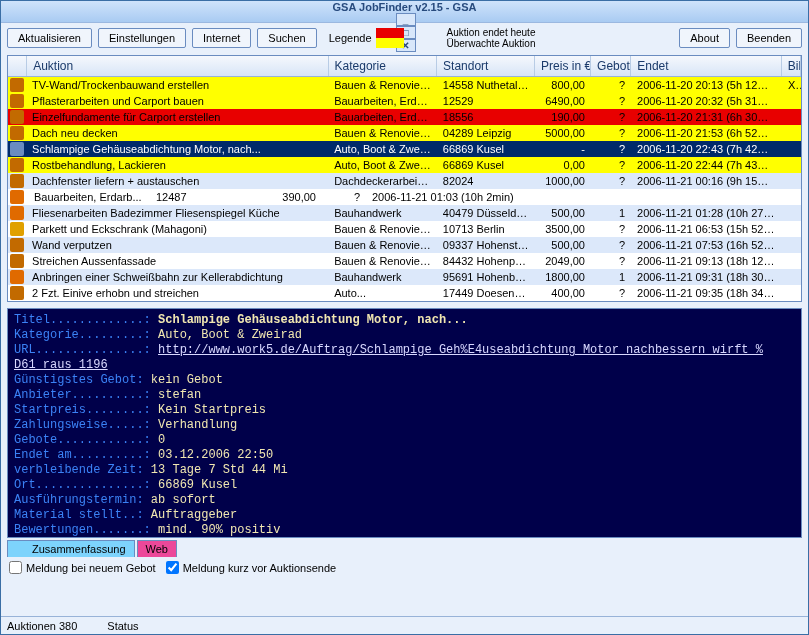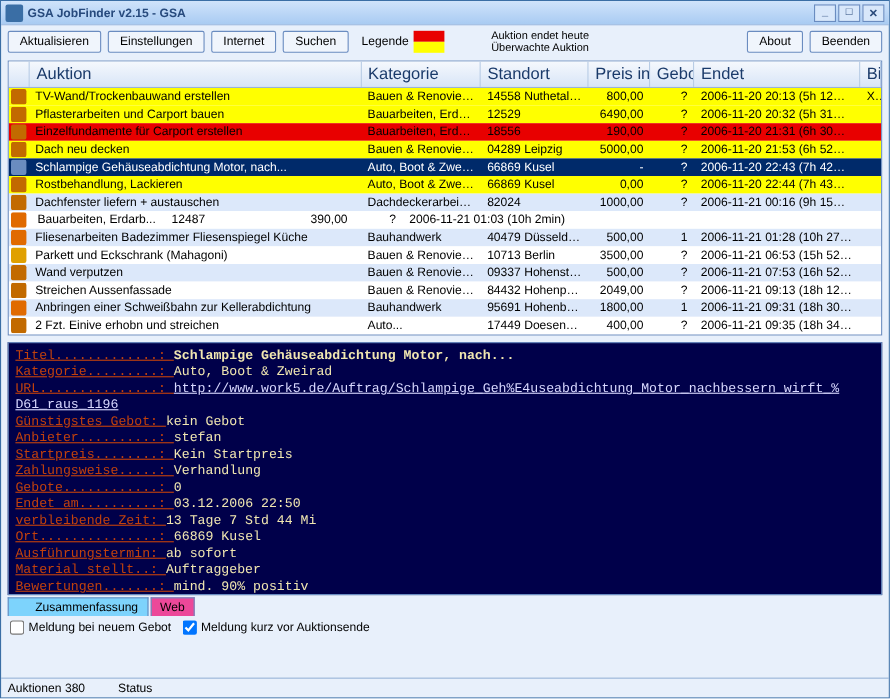--- a/index.html
+++ b/index.html
@@ -1,52 +1,52 @@
 <!DOCTYPE html>
 <html><head>
 <meta charset="utf-8">
 <style>
   * { box-sizing: border-box; margin: 0; padding: 0; }
   body { font-family: Tahoma, Arial, sans-serif; font-size: 11px; background: #fff; width:809px; height:635px; overflow:hidden; }
   .window { width:809px; height:635px; background:#e8f0fb; border:1px solid #3a6ea5; display:flex; flex-direction:column; }
-  .titlebar { height:22px; background:linear-gradient(#cfe3fb,#a9cbf2); display:flex; align-items:center; padding:0 4px; border-bottom:1px solid #9bb8e0; color:#274a7d; font-weight:bold; }
+  .titlebar { height:22px; background:linear-gradient(#cfe3fb,#a9cbf2); display:flex; align-items:center; padding:0 15px; border-bottom:1px solid #9bb8e0; color:#274a7d; font-weight:bold;flex-direction:column; }
   .titlebar .ticon { width:16px; height:16px; background:#3a6ea5; margin-right:4px; border-radius:2px; }
   .titlebar .spacer { flex:1; }
   .titlebar .wbtn { width:20px; height:16px; margin-left:2px; background:#d8e7fa; border:1px solid #6a8cc0; display:flex; align-items:center; justify-content:center; color:#2a4a7a; font-size:10px; cursor:pointer; }
   .toolbar { height:30px; display:flex; align-items:center; padding:4px 6px; gap:6px; }
   .btn { background:#f0f5fc; border:1px solid #6a8cc0; padding:3px 10px; font-size:11px; cursor:pointer; border-radius:2px; }
   .legbox { display:flex; align-items:center; gap:4px; margin-left:6px; }
   .legsw { width:28px; height:20px; display:flex; flex-direction:column; }
   .legsw div { flex:1; }
   .legr { background:#e80000; }
   .legy { background:#ffff00; }
   .legtxt { font-size:10px; line-height:11px;margin-left:39px; }
   .tfill { flex:1; }
   .tablewrap { margin:2px 6px; border:1px solid #6a8cc0; background:#fff; }
   .thead { display:flex; background:linear-gradient(#f5f8fd,#d8e5f7); border-bottom:1px solid #98b3d8; }
-  .thead .th { padding:3px 6px; border-right:1px solid #b8cce5; color:#1a3a6a; font-size:15px; overflow:hidden; white-space:nowrap; }
+  .thead .th { padding:3px 6px; border-right:1px solid #b8cce5; color:#1a3a6a; font-size:12px; overflow:hidden; white-space:nowrap; }
   .tbody { height:224px; overflow:hidden; position:relative; }
   .row { display:flex; height:16px; align-items:center; font-size:11px; white-space:nowrap; overflow:hidden; }
   .row .c { padding:0 6px; overflow:hidden; text-overflow:ellipsis; }
   .row .c0 { width:20px; padding:0 2px; }
   .bicon { width:14px; height:14px; border-radius:2px; }
   .row-yellow { background:#ffff00; color:#000; }
   .row-red { background:#e80000; color:#000; }
   .row-sel { background:#002a6a; color:#fff; }
   .row-blue { background:#dce8fa; }
   .row-white { background:#fff; }
   .col-auk { width:342px; }
   .col-kat { width:122px; }
   .col-sta { width:110px; }
   .col-prs { width:62px; text-align:right; }
   .col-geb { width:44px; text-align:right; }
   .col-end { width:170px; }
   .col-bld { width:20px; text-align:center; }
   .detail { margin:4px 6px 2px 6px; height:230px; background:#00004a; color:#f1e7b1; font-family:"Courier New",monospace; font-size:12px; padding:4px 6px; overflow:hidden; border:1px solid #6a8cc0; line-height:15px; }
-  .detail .lbl { color:#c2410c;text-decoration:underline; }
+  .detail .lbl { color:#3b82f6; }
   .detail a { color:#d8d8ff; text-decoration:underline; }
   .tabs { margin:0 6px; display:flex; }
   .tab { background:#ec4899; border:1px solid #6a8cc0; border-bottom:none; padding:2px 8px; font-size:11px; margin-right:2px; cursor:pointer; }
   .tab.active { background:#7dd3fc;padding-left:24px; }
   .checks { margin:4px 8px; display:flex; gap:10px; align-items:center; }
   .checks label { display:flex; align-items:center; gap:4px; font-size:11px; }
   .statusbar { margin-top:auto; height:18px; border-top:1px solid #98b3d8; display:flex; align-items:center; padding:0 6px; font-size:11px; gap:30px; }
   .dline { display:flex; }
   .dlbl { white-space:pre; }
 </style>

